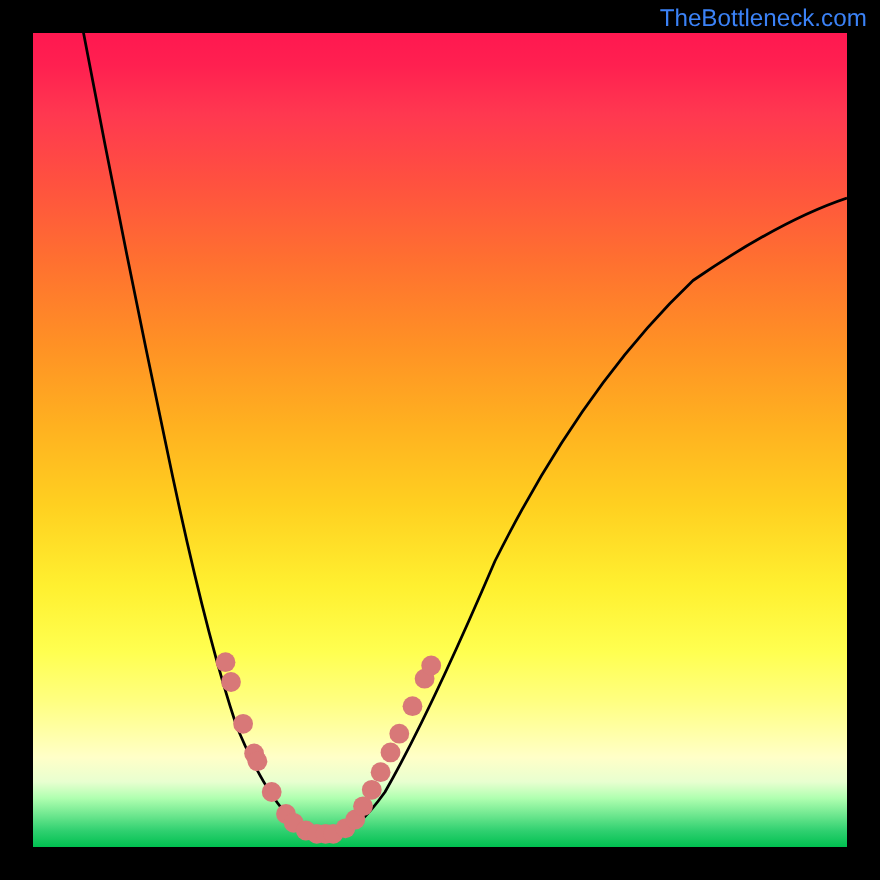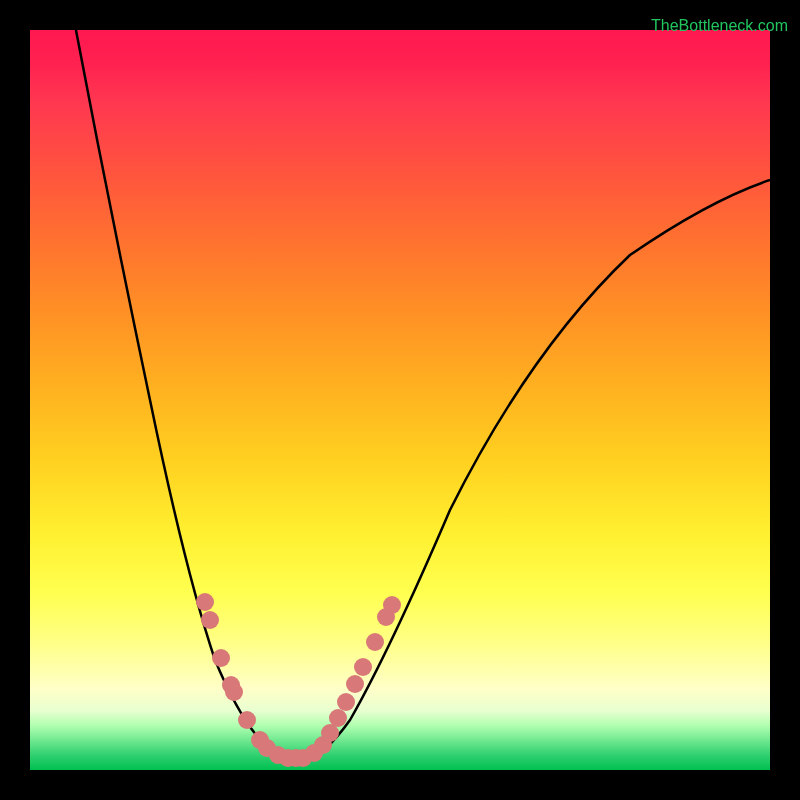--- a/index.html
+++ b/index.html
@@ -9,25 +9,25 @@
     }
     body {
       width: 800px;
       height: 800px;
       background: #000;
       position: relative;
       overflow: hidden;
     }
     .watermark {
       position: absolute;
-      top: 17px;
+      top: 4px;
       right: 12px;
-      color: #22c55e;
+      color: #3b82f6;
       font-family: Arial, sans-serif;
-      font-size: 16px;
+      font-size: 22px;
       font-weight: 500;
       z-index: 10;
     }
     .chart-area {
       position: absolute;
       top: 30px;
       left: 30px;
       width: 740px;
       height: 740px;
       background: linear-gradient(to bottom,

